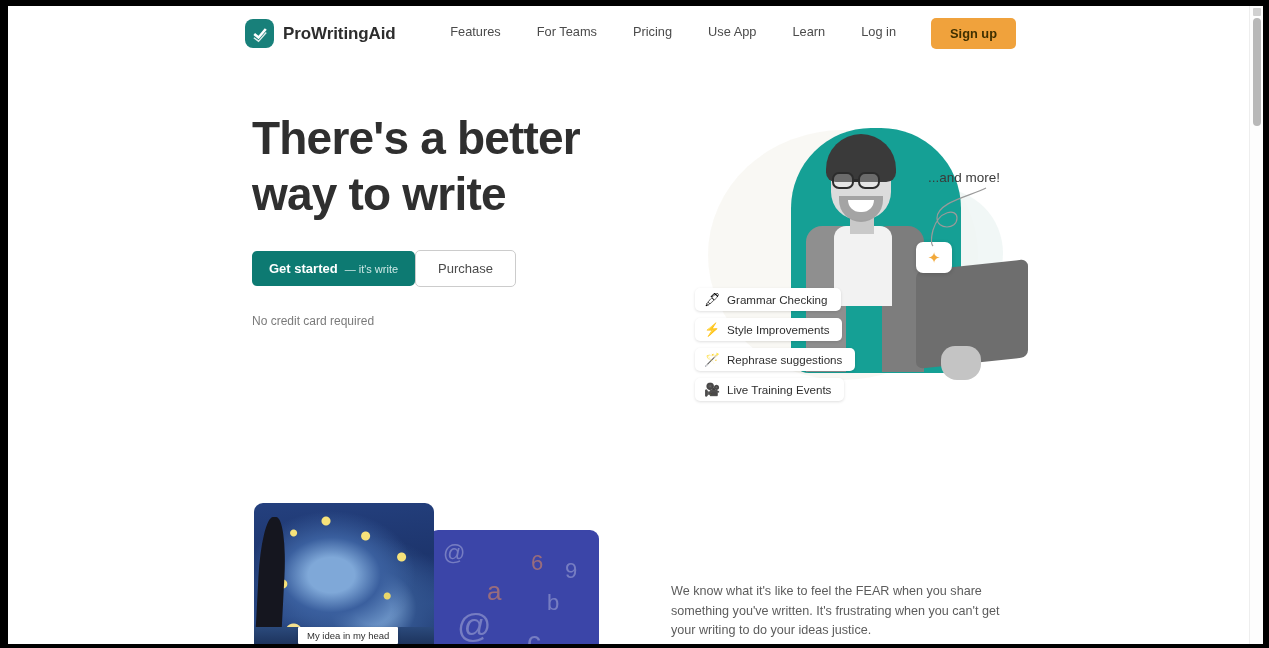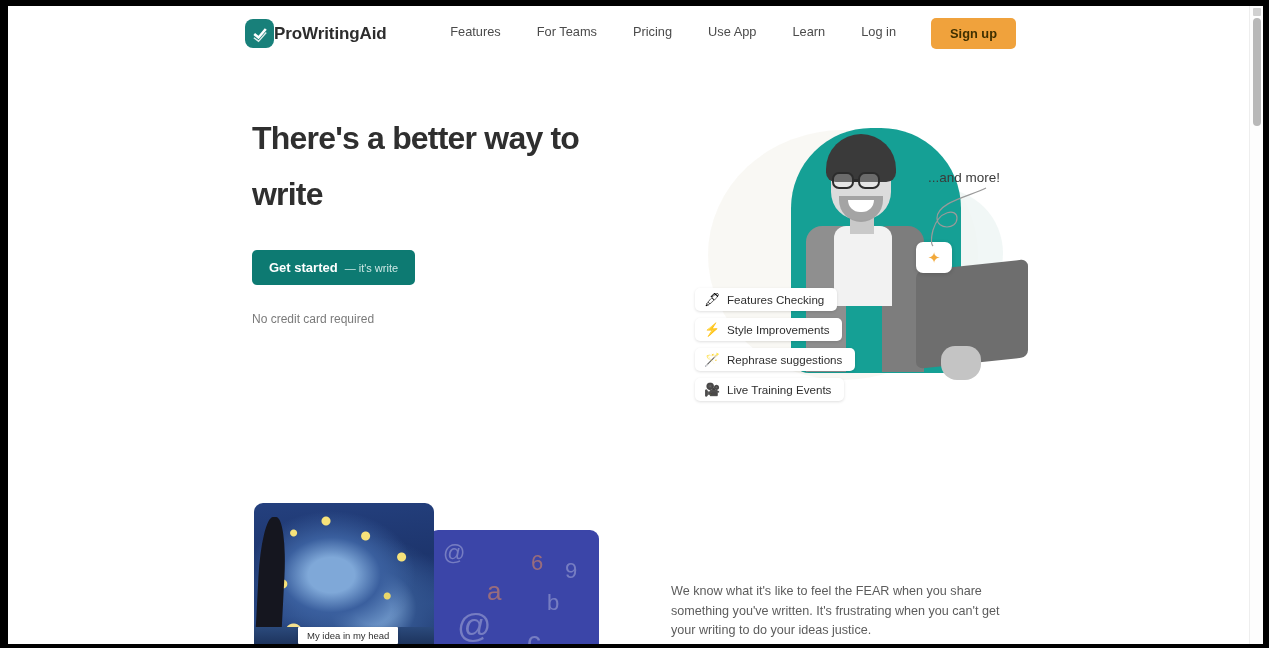--- a/index.html
+++ b/index.html
@@ -76,20 +76,21 @@
     display: flex;
     align-items: center;
   }
 
   .brand {
     position: absolute;
     left: 237px;
     top: 13px;
     display: flex;
     align-items: center;
+    gap: 9px;
     text-decoration: none;
   }
   .brand-mark {
     width: 29px;
     height: 29px;
     border-radius: 8px;
     background: #18807a;
     display: flex;
     align-items: center;
     justify-content: center;
@@ -138,21 +139,21 @@
   }
 
   #hero-copy {
     position: absolute;
     left: 244px;
     top: 48px;
     width: 400px;
   }
 
   h1#hero-title {
-    font-size: 32px;
+    font-size: 46px;
     line-height: 56px;
     font-weight: bold;
     color: #2f2f2f;
     letter-spacing: -0.8px;
   }
 
   p#hero-subtitle {
     margin-top: 22px;
     font-size: 15.5px;
     line-height: 23px;
@@ -534,20 +535,21 @@
       <section id="hero">
 
         <div id="hero-copy">
           <h1 id="hero-title">There's a better way to write</h1>
 
           <div id="hero-ctas">
             <a id="get-started-button" href="#">
               <span class="cta-main">Get started</span>
               <span class="cta-sub">— it's write</span>
             </a>
+            <a id="purchase-button" href="#">Purchase</a>
           </div>
 
           <div id="hero-note">No credit card required</div>
         </div>
 
         <div id="hero-art">
           <div id="art-blob"></div>
           <div id="art-blob2"></div>
           <div id="art-teal-shape"></div>
 
@@ -572,21 +574,21 @@
           <div id="sparkle-badge">✦</div>
 
           <div id="and-more-label">...and more!</div>
           <svg id="and-more-curve" viewBox="0 0 60 62">
             <path d="M55 2 C40 10, 6 16, 6 32 C6 44, 26 44, 26 32 C26 22, 8 24, 2 44 C0 52, 0 58, 2 60" fill="none" stroke="#9a9a9a" stroke-width="1.2"></path>
           </svg>
 
           <div id="feature-chips">
             <div class="feature-chip">
               <span class="chip-icon">🖋</span>
-              <span class="chip-label">Features Checking</span>
+              <span class="chip-label">Grammar Checking</span>
             </div>
             <div class="feature-chip">
               <span class="chip-icon">⚡</span>
               <span class="chip-label">Style Improvements</span>
             </div>
             <div class="feature-chip">
               <span class="chip-icon">🪄</span>
               <span class="chip-label">Rephrase suggestions</span>
             </div>
             <div class="feature-chip">

